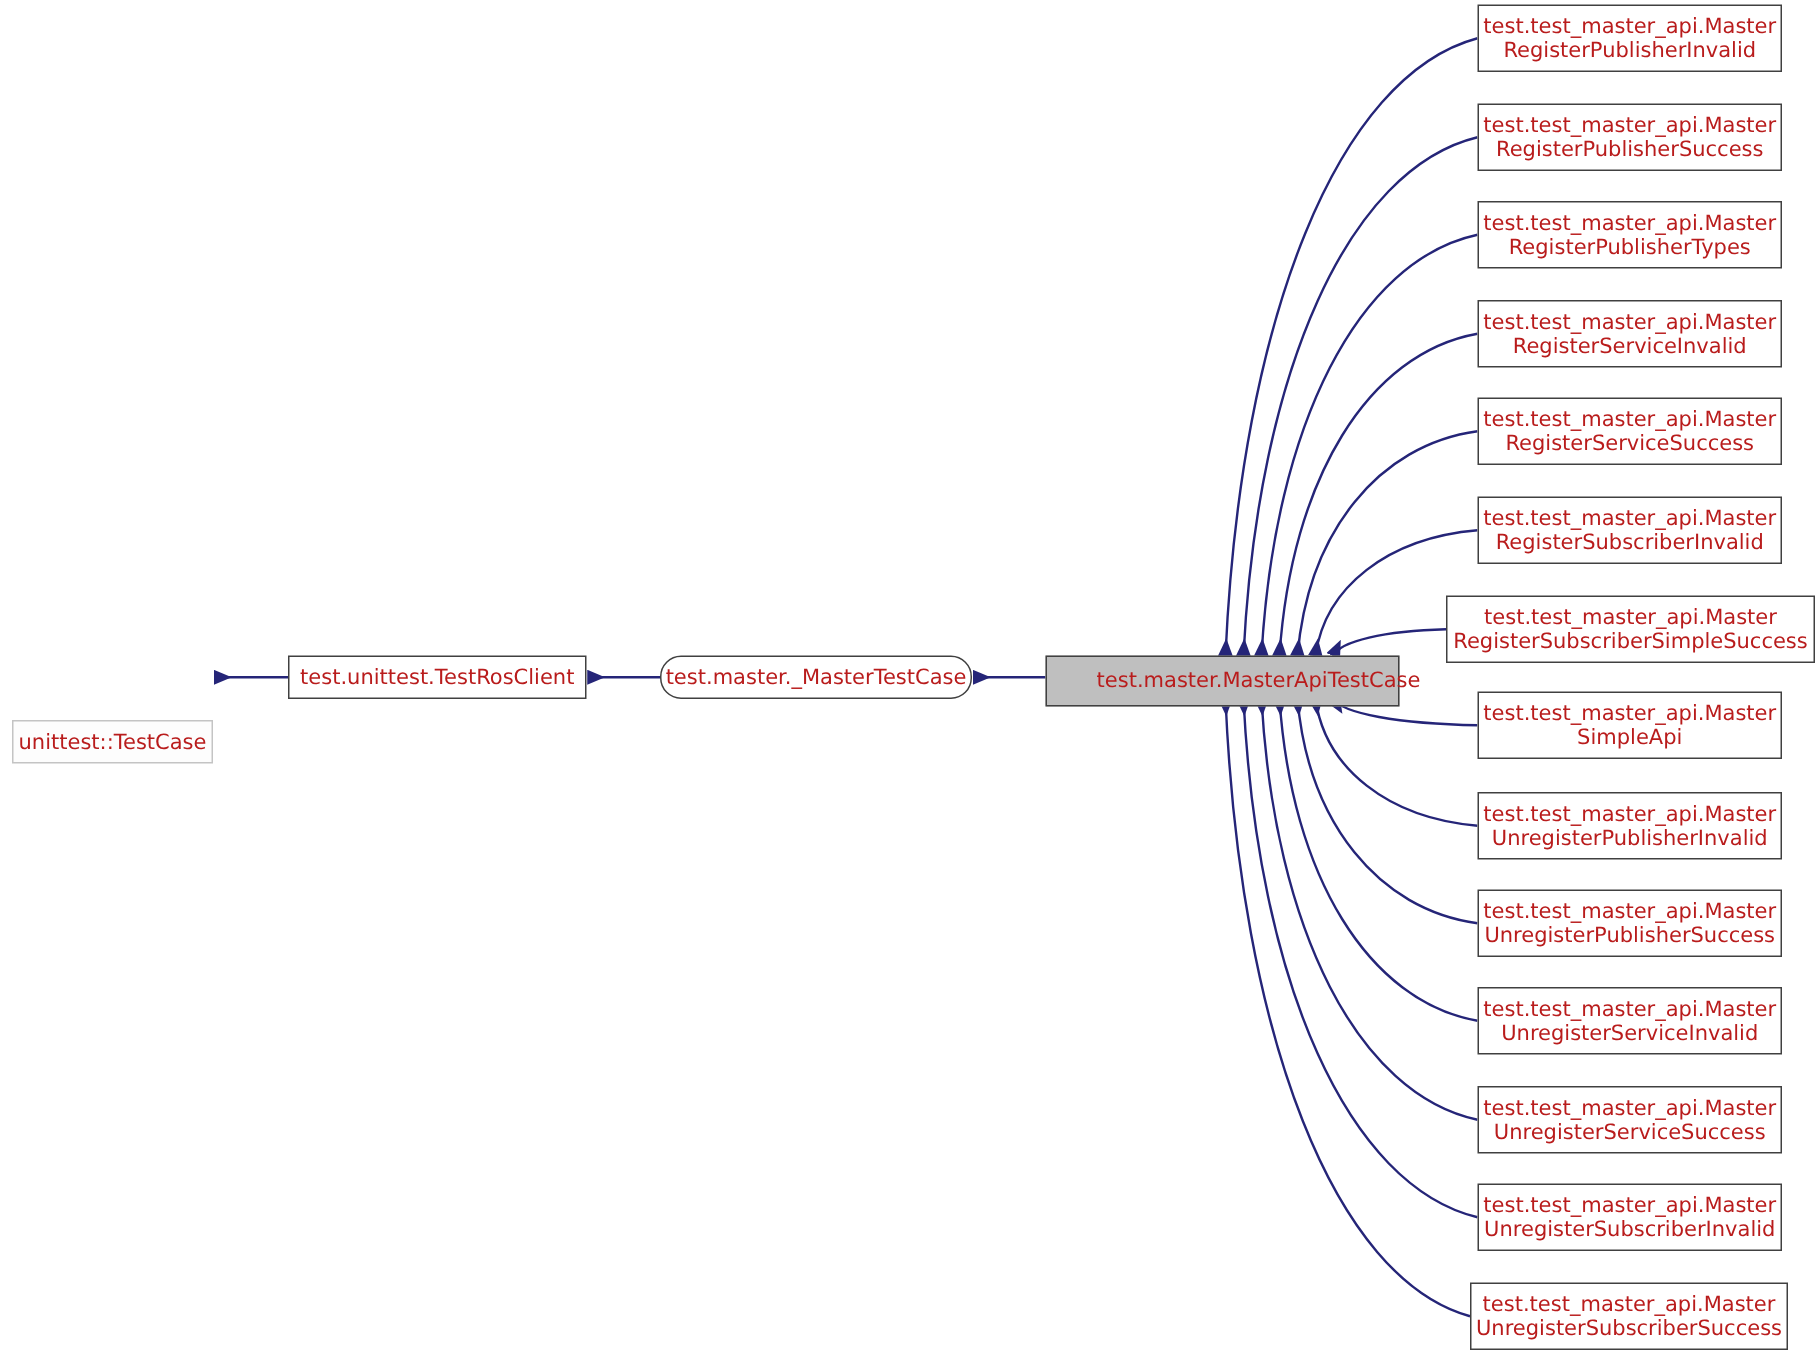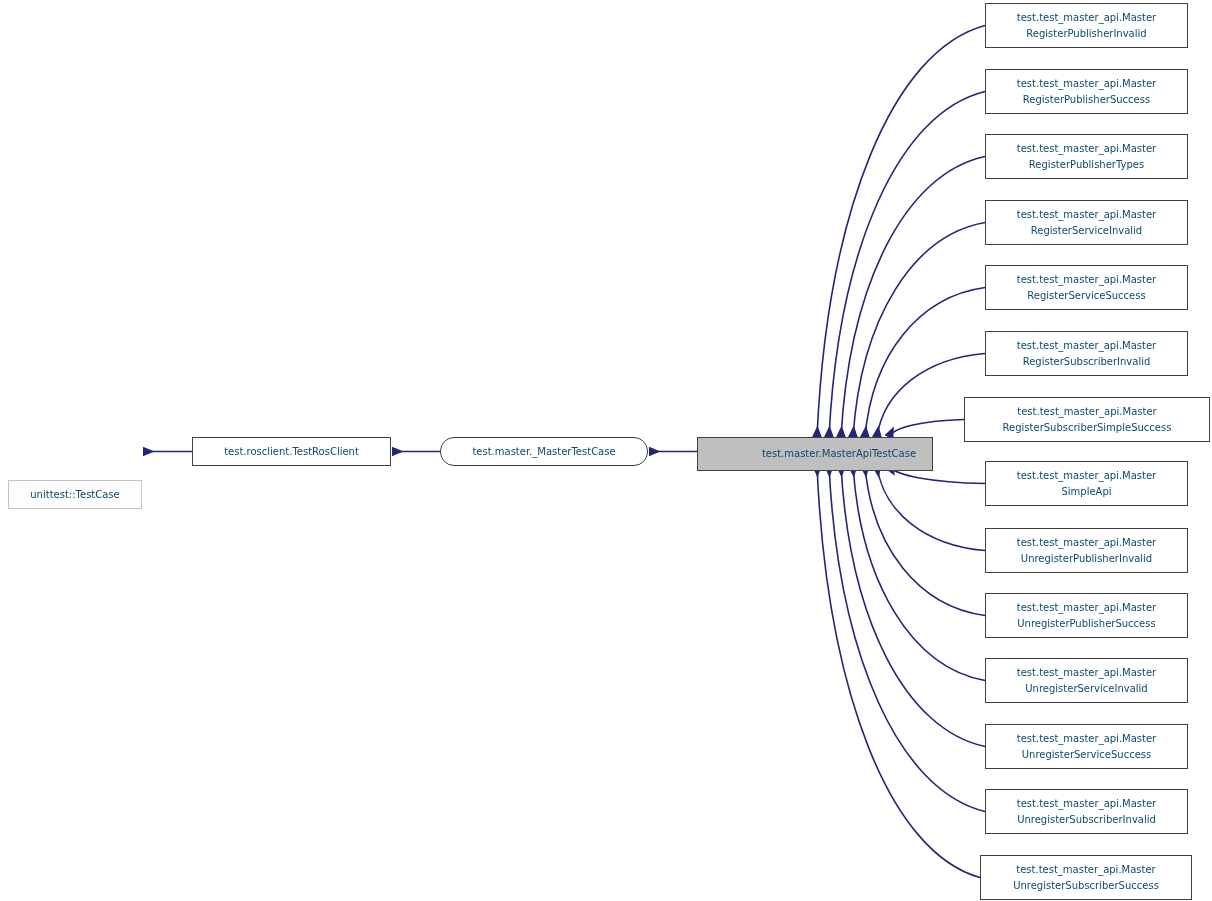--- a/index.html
+++ b/index.html
@@ -25,22 +25,22 @@
   }
   .node {
     position: absolute;
     box-sizing: border-box;
     display: flex;
     align-items: center;
     justify-content: center;
     text-align: center;
     background: #ffffff;
     border: 1px solid #404040;
-    color: #0c4a6e;
-    font-size: 10px;
+    color: #b91c1c;
+    font-size: 14px;
     line-height: 16px;
     letter-spacing: 0px;
     white-space: pre-line;
     z-index: 3;
   }
   .node.external {
     border: 1px solid #c4c4c4;
     background: #fdfdfd;
     margin-top: 43px;
   }
@@ -81,21 +81,21 @@
         <path d="M 985 615.5 C 919 606.53, 872.2 548.225, 865 466" marker-end="url(#arrow-left)"></path>
         <path d="M 985 680.5 C 912.4 667.63, 860.92 583.975, 853 466" marker-end="url(#arrow-left)"></path>
         <path d="M 985 746.5 C 905.8 729.67, 849.64 620.275, 841 466" marker-end="url(#arrow-left)"></path>
         <path d="M 985 811.5 C 899.2 790.77, 838.36 656.025, 829 466" marker-end="url(#arrow-left)"></path>
         <path d="M 980 877.5 C 890.35 852.81, 826.78 692.325, 817 466" marker-end="url(#arrow-left)"></path>
       </g>
   </svg>
 
   <div id="base-chain">
       <div class="node external" style="left: 8px; top: 437px; width: 134px; height: 29px;"><span class="label">unittest::TestCase</span></div>
-      <div class="node" style="left: 192px; top: 437px; width: 199px; height: 29px;"><span class="label">test.rosclient.TestRosClient</span></div>
+      <div class="node" style="left: 192px; top: 437px; width: 199px; height: 29px;"><span class="label">test.unittest.TestRosClient</span></div>
       <div class="node" style="left: 440px; top: 437px; width: 208px; height: 29px; border-radius: 14px;"><span class="label">test.master._MasterTestCase</span></div>
       <div class="node current" style="left: 697px; top: 437px; width: 236px; height: 34px; padding-left: 48px;"><span class="label">test.master.MasterApiTestCase</span></div>
     </div>
 
   <div id="derived-nodes">
       <div class="node" style="left: 985px; top: 3px; width: 203px; height: 45px;"><span class="label">test.test_master_api.Master
 RegisterPublisherInvalid</span></div>
       <div class="node" style="left: 985px; top: 69px; width: 203px; height: 45px;"><span class="label">test.test_master_api.Master
 RegisterPublisherSuccess</span></div>
       <div class="node" style="left: 985px; top: 134px; width: 203px; height: 45px;"><span class="label">test.test_master_api.Master

